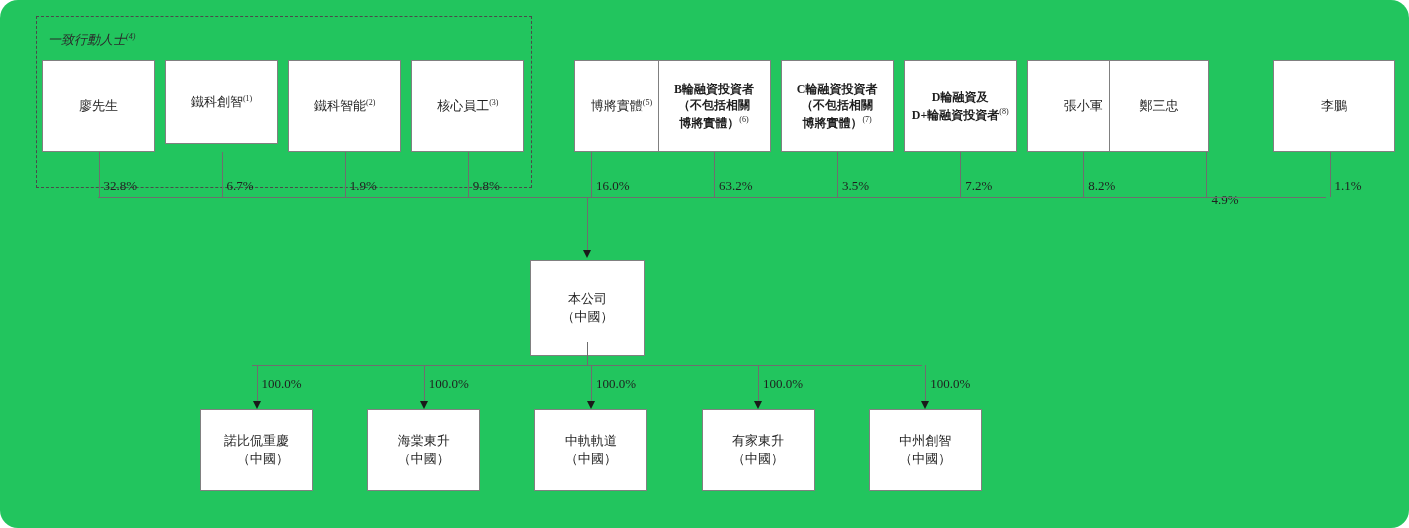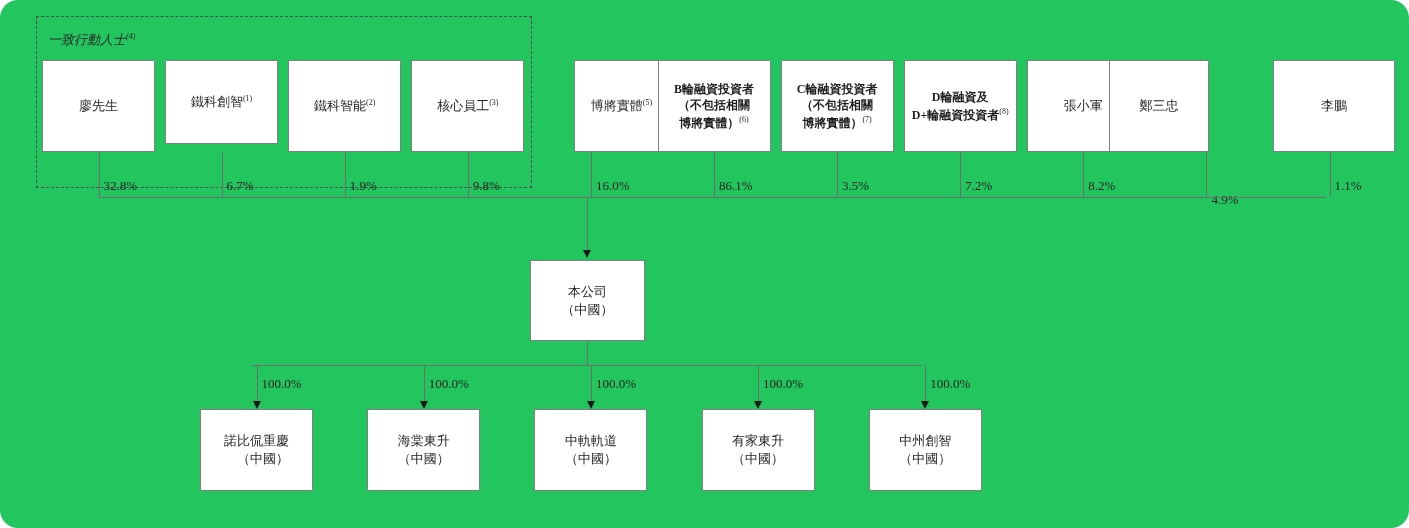--- a/index.html
+++ b/index.html
@@ -109,21 +109,21 @@
       <div class="vline" style="left: 590.9px; top: 152px; height: 45px;"></div>
       <div class="pct" style="left: 595.9px; top: 178px;">16.0%</div>
       <div class="node bold" style="left: 657.5px; top: 60px; width: 113px; height: 92px;">
         <span>
           <span class="lbl">B輪融資投資者</span>
           <span class="lbl">（不包括相關</span>
           <span class="lbl">博將實體）<sup>(6)</sup></span>
         </span>
       </div>
       <div class="vline" style="left: 714px; top: 152px; height: 45px;"></div>
-      <div class="pct" style="left: 719px; top: 178px;">86.1%</div>
+      <div class="pct" style="left: 719px; top: 178px;">63.2%</div>
       <div class="node bold" style="left: 780.6px; top: 60px; width: 113px; height: 92px;">
         <span>
           <span class="lbl">C輪融資投資者</span>
           <span class="lbl">（不包括相關</span>
           <span class="lbl">博將實體）<sup>(7)</sup></span>
         </span>
       </div>
       <div class="vline" style="left: 837.1px; top: 152px; height: 45px;"></div>
       <div class="pct" style="left: 842.1px; top: 178px;">3.5%</div>
       <div class="node bold" style="left: 903.7px; top: 60px; width: 113px; height: 92px;">
@@ -155,21 +155,21 @@
       </div>
       <div class="vline" style="left: 1329.5px; top: 152px; height: 45px;"></div>
       <div class="pct" style="left: 1334.5px; top: 178px;">1.1%</div>
     </div>
 
   <div class="hline" style="left:98px;top:197px;width:1228px;"></div>
 
   <div class="vline" style="left:587px;top:197px;height:55px;"></div>
   <div class="arrow" style="left:583px;top:250px;"></div>
 
-  <div class="node" style="left:530px;top:260px;width:115px;height:81px;">
+  <div class="node" style="left:530px;top:260px;width:115px;height:96px;">
     <span>
       <span class="lbl">本公司</span>
       <span class="sub">（中國）</span>
     </span>
   </div>
 
   <div class="vline" style="left:587px;top:342px;height:23px;"></div>
   <div class="hline" style="left:252px;top:365px;width:670px;"></div>
 
   <div id="tier3">

